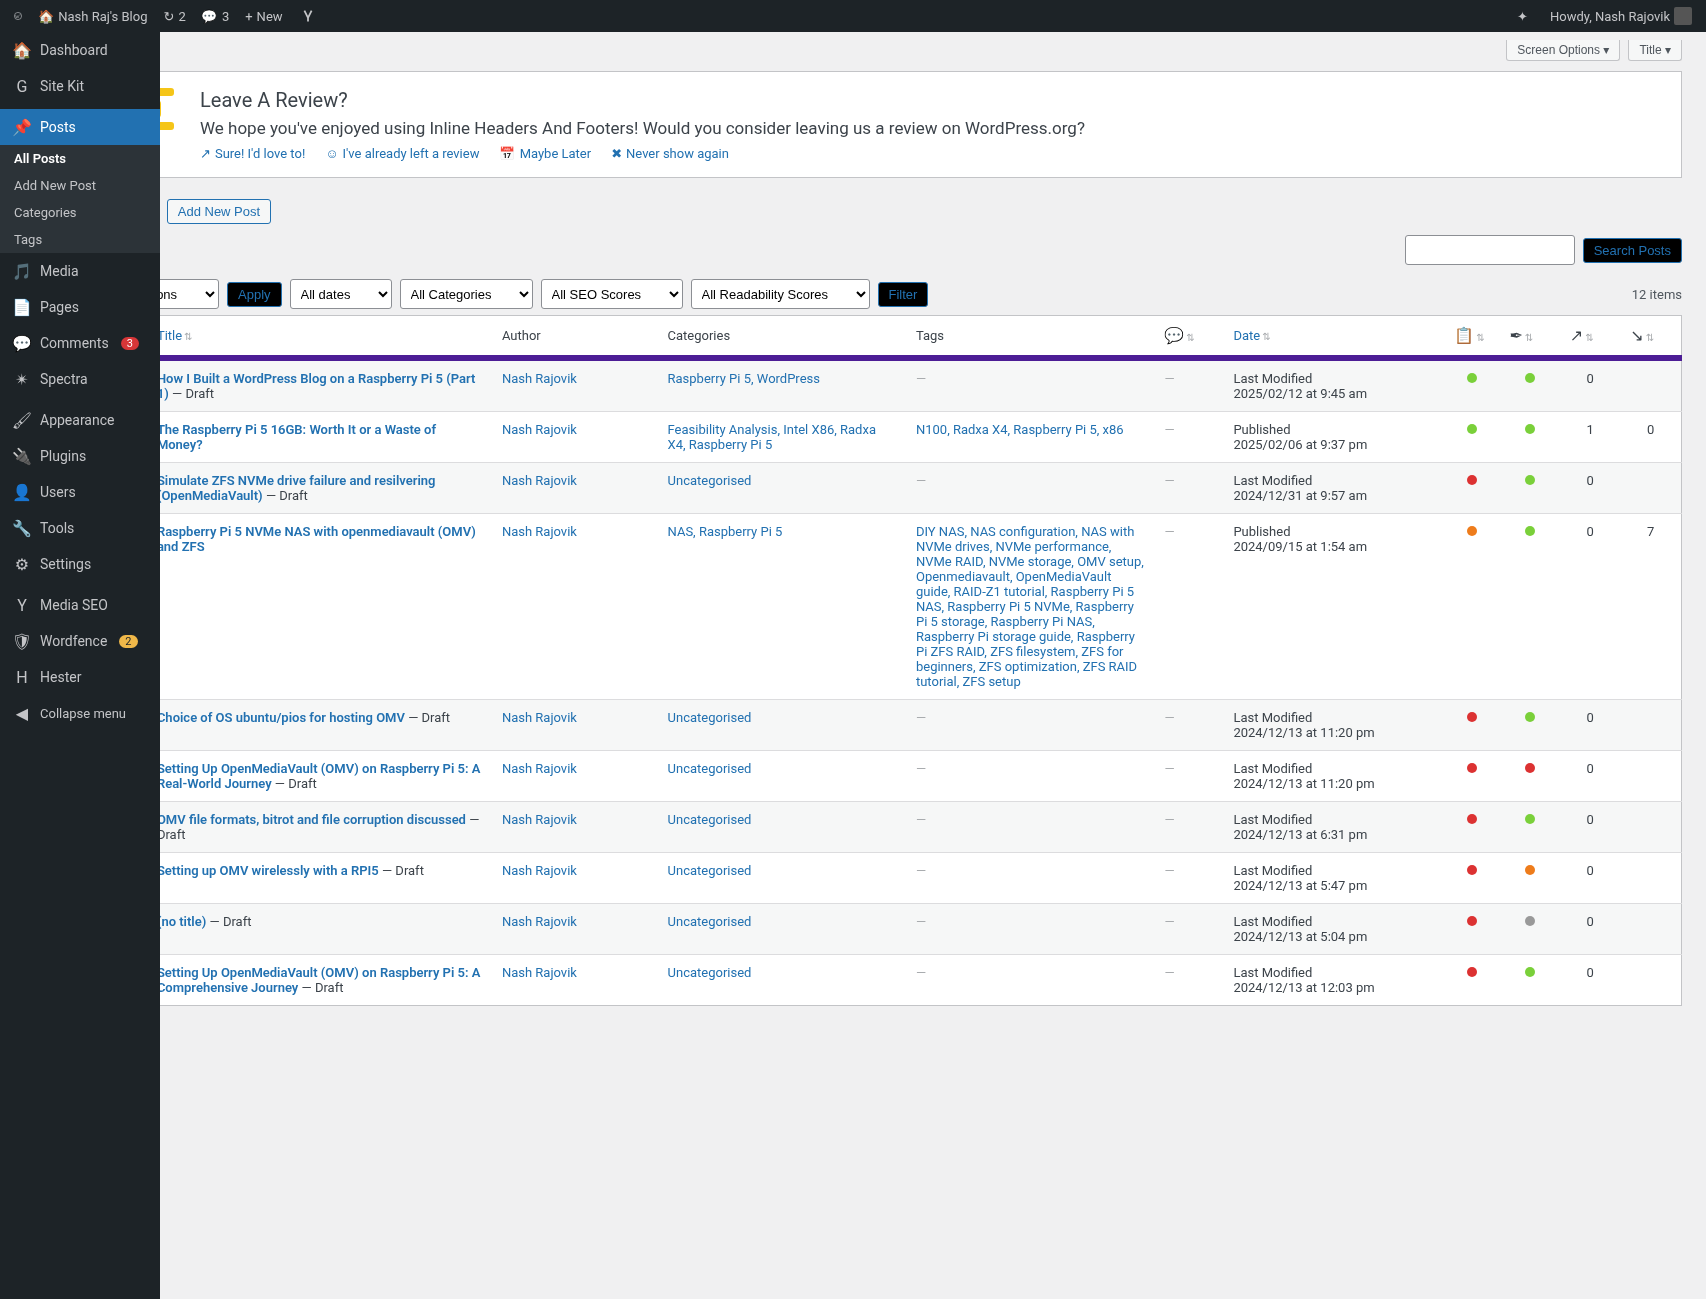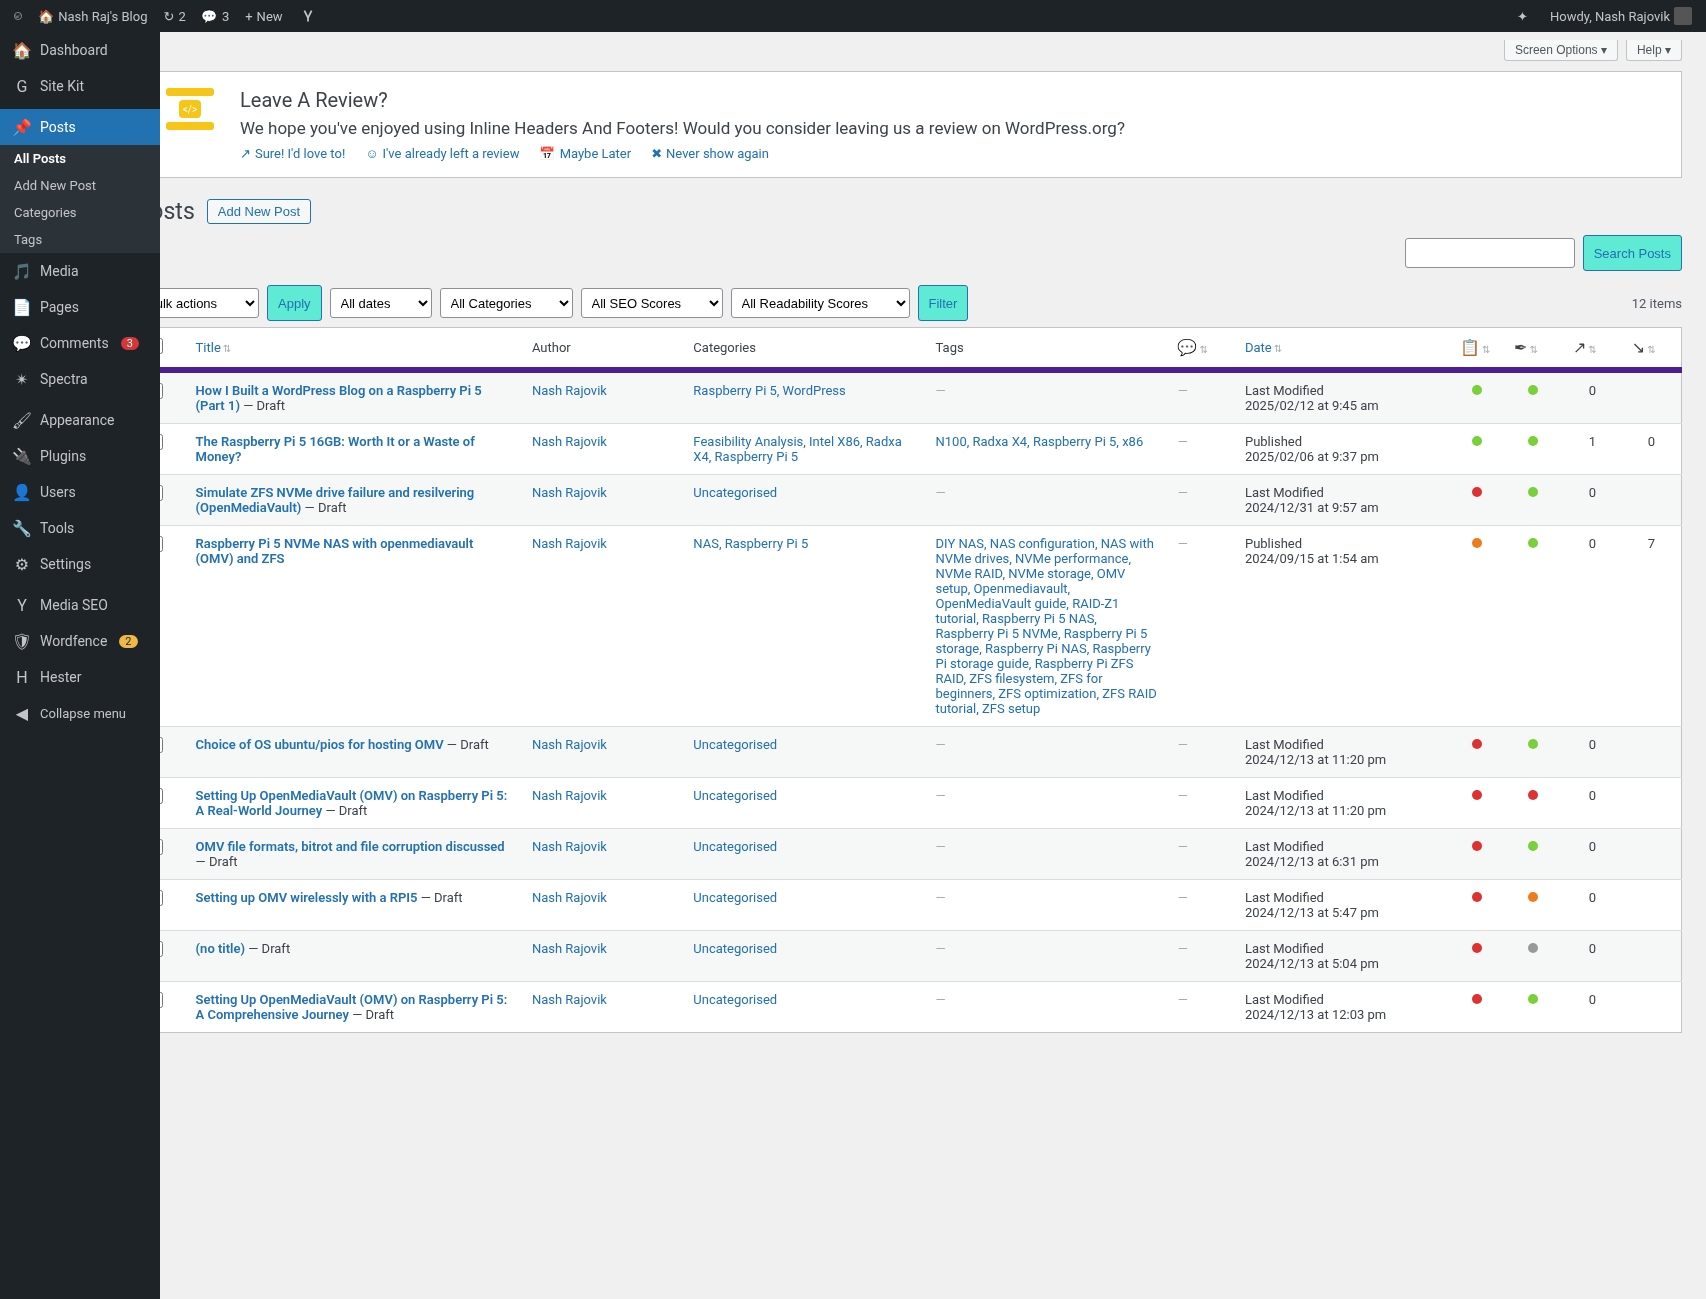--- a/index.html
+++ b/index.html
@@ -21,21 +21,21 @@
 .menu-item.active::after { content: ""; position: absolute; right: -8px; top: 50%; transform: translateY(-50%); border: 8px solid transparent; border-right-color: #f0f0f1; }
 .submenu { background: #2c3338; }
 .submenu-item { padding: 6px 12px 6px 14px; cursor: pointer; color: #c3c4c7; font-size: 13px; }
 .submenu-item.current { color: #fff; font-weight: 600; }
 .menu-icon { width: 20px; height: 20px; display: flex; align-items: center; justify-content: center; font-size: 16px; }
 .badge { background: #d63638; color: #fff; border-radius: 9px; padding: 0 6px; font-size: 11px; margin-left: 4px; }
 .badge-orange { background: #f0b849; color: #1d2327; }
 .collapse-item { display: flex; align-items: center; gap: 8px; padding: 8px 12px; cursor: pointer; color: #c3c4c7; font-size: 13px; }
 
 
-.main { margin-left: 112px; padding: 4px; }
+.main { margin-left: 72px; padding: 4px; }
 .top-corner { display: flex; justify-content: flex-end; padding: 4px 20px 0; gap: 8px; }
 .corner-btn { background: #f6f7f7; border: 1px solid #c3c4c7; border-top: 0; padding: 3px 10px; font-size: 12px; cursor: pointer; color: #50575e; border-radius: 0 0 3px 3px; }
 
 
 .notice { background: #fff; border: 1px solid #c3c4c7; border-left: 4px solid #72aee6; margin: 10px 20px 20px 20px; padding: 16px 20px; display: flex; gap: 20px; }
 .notice-icon-box { width: 60px; display: flex; flex-direction: column; align-items: center; gap: 4px; }
 .iline { background: #f5c518; border-radius: 3px; }
 .notice-content h2 { font-size: 20px; font-weight: 400; margin-bottom: 6px; }
 .notice-content p { font-size: 17px; margin-bottom: 8px; }
 .notice-links { display: flex; gap: 20px; font-size: 13px; }
@@ -48,21 +48,21 @@
 
 
 .subsubsub { padding: 0 20px 8px; font-size: 13px; color: #646970; }
 .subsubsub a { color: #2271b1; }
 .subsubsub .current { color: #000; font-weight: 600; }
 .count { color: #50575e; }
 
 
 .tablenav { display: flex; align-items: center; gap: 8px; padding: 6px 20px; }
 .tablenav select, .tablenav input[type=text] { font-size: 13px; padding: 2px 24px 2px 6px; border: 1px solid #8c8f94; border-radius: 3px; background: #fff; height: 30px; }
-.btn-secondary { border: 1px solid #2271b1; color: #2271b1; background: #5eead4; padding: 4px 10px; border-radius: 3px; cursor: pointer; font-size: 13px; height: 36px; }
+.btn-secondary { border: 1px solid #2271b1; color: #2271b1; background: #000000; padding: 4px 10px; border-radius: 3px; cursor: pointer; font-size: 13px; height: 25px; }
 .search-row { display: flex; justify-content: flex-end; align-items: center; gap: 8px; padding: 0 20px 8px; }
 .search-row input[type=text] { width: 170px; height: 30px; border: 1px solid #8c8f94; border-radius: 3px; padding: 0 6px; }
 .paginate { margin-left: auto; font-size: 13px; color: #50575e; }
 
 
 table.wp-list { width: calc(100% - 40px); margin: 0 20px 20px; border: 1px solid #c3c4c7; border-collapse: collapse; background: #fff; }
 table.wp-list th { text-align: left; font-weight: 400; padding: 10px; border-bottom: 6px solid #4c1d95; font-size: 13px; color: #2271b1; }
 table.wp-list th.no-link { color: #3c434a; }
 table.wp-list td { padding: 10px; vertical-align: top; font-size: 13px; border-top: 1px solid #dcdcde; }
 table.wp-list tbody tr:nth-child(odd) { background: #f6f7f7; }
@@ -202,21 +202,21 @@
     </div>
     <div class="collapse-item">
       <span class="menu-icon">◀</span>
       <span>Collapse menu</span>
     </div>
   </div>
 
 <div class="main">
   <div class="top-corner">
     <button class="corner-btn">Screen Options ▾</button>
-    <button class="corner-btn">Help ▾</button>
+    <button class="corner-btn">Title ▾</button>
   </div>
 
   <div class="notice">
     <div class="notice-icon-box">
       <div class="iline" style="width:48px;height:8px"></div>
       <div class="iline" style="width:22px;height:18px;border-radius:4px;display:flex;align-items:center;justify-content:center;color:#fff;font-size:10px">&lt;/&gt;</div>
       <div class="iline" style="width:48px;height:8px"></div>
     </div>
     <div class="notice-content">
       <h2>Leave A Review?</h2>

